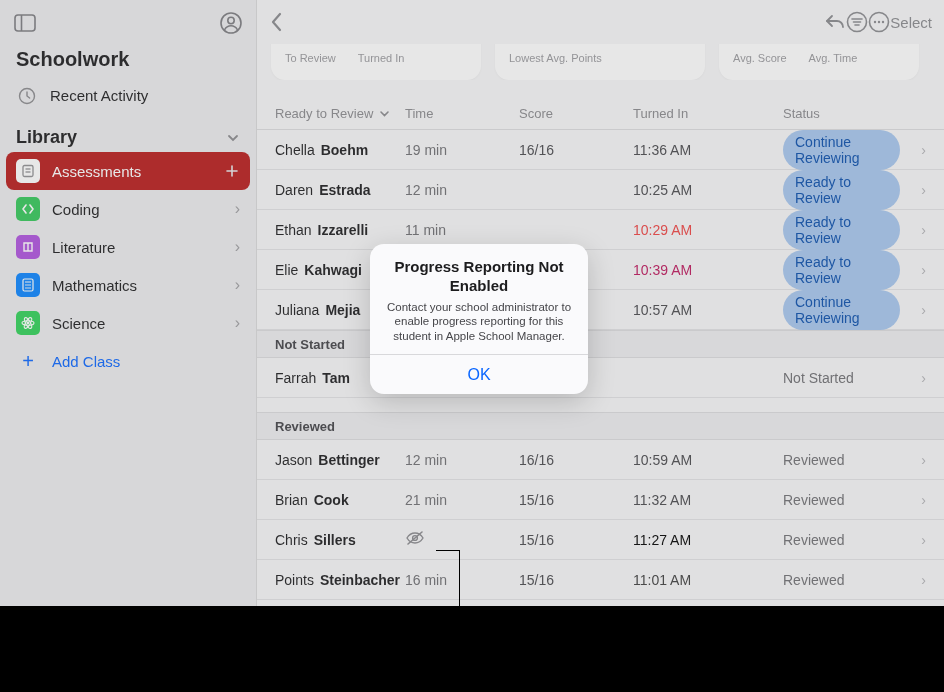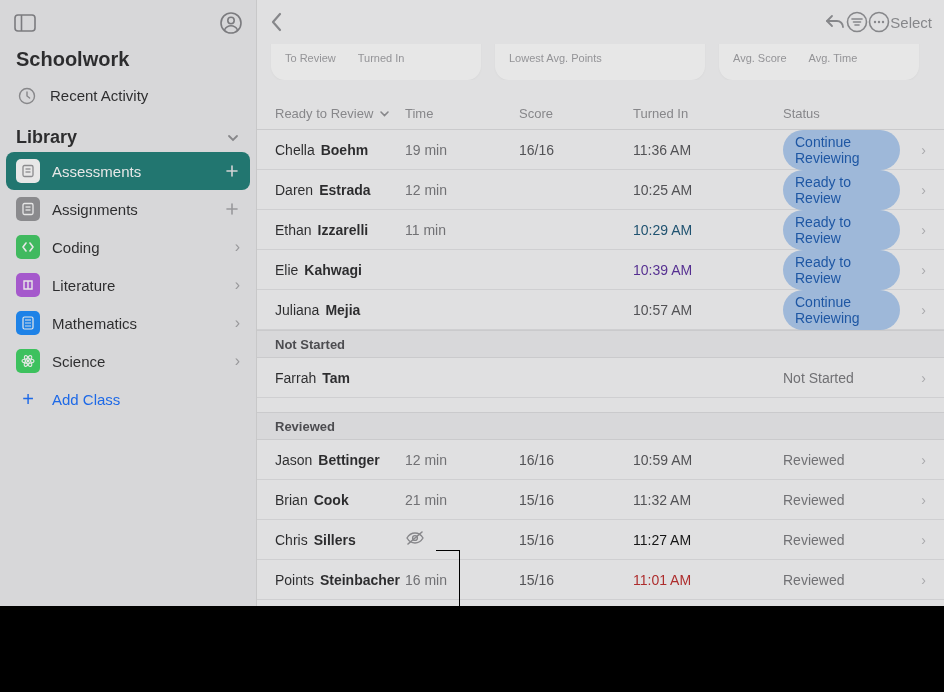--- a/index.html
+++ b/index.html
@@ -54,21 +54,21 @@
     display:flex; align-items:center; gap:12px;
     height:38px; padding: 0 10px; border-radius:8px;
     font-size:15px; color:#1c1c1e;
   }
   .sb-row .leading-box {
     width:24px; height:24px; border-radius:5px;
     display:flex; align-items:center; justify-content:center;
     font-size:12px; color:#fff;
   }
   .sb-row .trailing { margin-left:auto; color:#a0a0a4; }
-  .sb-row.selected { background:#0f766e; color:#fff; }
+  .sb-row.selected { background:#b91c1c; color:#fff; }
   .sb-row.selected .trailing { color:#e8e8ea; }
   .sb-row.selected .leading-box { background:#fff !important; }
   .sb-row.add { color:#0a66ff; }
   .sb-row.add .leading-plus { width:24px; display:flex; justify-content:center; color:#0a66ff; font-size:20px; font-weight:500;}
   .chevron-tiny { font-size:16px; color: inherit; }
 
   
   .main {
     flex:1; height:100%; background:#f7f7f8;
     display:flex; flex-direction:column;
@@ -223,36 +223,20 @@
             </svg>
           </span>
     <span>Assessments</span>
     <span class="trailing icon">
             <svg width="16" height="16" viewBox="0 0 16 16">
               <line x1="8" y1="3" x2="8" y2="13" stroke="currentColor" stroke-width="1.6" stroke-linecap="round"></line>
               <line x1="3" y1="8" x2="13" y2="8" stroke="currentColor" stroke-width="1.6" stroke-linecap="round"></line>
             </svg>
           </span>
         </div>
-        <div class="sb-row">
-    <span class="leading-box" style="background:#8e8e92">
-            <svg width="14" height="14" viewBox="0 0 14 14">
-              <rect x="2" y="1.5" width="10" height="11" rx="1.5" fill="none" stroke="#fff" stroke-width="1.3"></rect>
-              <line x1="4.5" y1="5" x2="9.5" y2="5" stroke="#fff" stroke-width="1.3"></line>
-              <line x1="4.5" y1="8" x2="9.5" y2="8" stroke="#fff" stroke-width="1.3"></line>
-            </svg>
-          </span>
-    <span>Assignments</span>
-    <span class="trailing icon">
-            <svg width="16" height="16" viewBox="0 0 16 16">
-              <line x1="8" y1="3" x2="8" y2="13" stroke="currentColor" stroke-width="1.6" stroke-linecap="round"></line>
-              <line x1="3" y1="8" x2="13" y2="8" stroke="currentColor" stroke-width="1.6" stroke-linecap="round"></line>
-            </svg>
-          </span>
-        </div>
       </div>
 
     <div class="sb-group" id="classes-group">
         <div class="sb-row">
     <span class="leading-box" style="background:#34c759">
             <svg width="14" height="14" viewBox="0 0 14 14">
               <path d="M5 3L2 7l3 4M9 3l3 4-3 4" fill="none" stroke="#fff" stroke-width="1.6" stroke-linecap="round" stroke-linejoin="round"></path>
             </svg>
           </span>
     <span>Coding</span>
@@ -392,32 +376,32 @@
       <div class="col status"><span class="pill">Ready to Review</span></div>
       <span class="disclosure">›</span>
         </div>
         <div class="row">
       <div class="col name">
             <span class="name-first">Ethan </span>
             <span class="name-last">Izzarelli</span>
           </div>
       <div class="col time"><span style="color:#6f6f73">11 min</span></div>
       <div class="col score"><span style="color:#4a4a4e"></span></div>
-      <div class="col turned"><span style="color:#0c4a6e">10:29 AM</span></div>
+      <div class="col turned"><span style="color:#ef4444">10:29 AM</span></div>
       <div class="col status"><span class="pill">Ready to Review</span></div>
       <span class="disclosure">›</span>
         </div>
         <div class="row">
       <div class="col name">
             <span class="name-first">Elie </span>
             <span class="name-last">Kahwagi</span>
           </div>
       <div class="col time"><span style="color:#6f6f73"></span></div>
       <div class="col score"><span style="color:#4a4a4e"></span></div>
-      <div class="col turned"><span style="color:#4c1d95">10:39 AM</span></div>
+      <div class="col turned"><span style="color:#be185d">10:39 AM</span></div>
       <div class="col status"><span class="pill">Ready to Review</span></div>
       <span class="disclosure">›</span>
         </div>
         <div class="row">
       <div class="col name">
             <span class="name-first">Juliana </span>
             <span class="name-last">Mejia</span>
           </div>
       <div class="col time"><span style="color:#6f6f73"></span></div>
       <div class="col score"><span style="color:#4a4a4e"></span></div>
@@ -484,26 +468,33 @@
       <div class="col status"><span class="status-text">Reviewed</span></div>
       <span class="disclosure">›</span>
         </div>
         <div class="row">
       <div class="col name">
             <span class="name-first">Points </span>
             <span class="name-last">Steinbacher</span>
           </div>
       <div class="col time"><span style="color:#6f6f73">16 min</span></div>
       <div class="col score"><span style="color:#4a4a4e">15/16</span></div>
-      <div class="col turned"><span style="color:#b91c1c">11:01 AM</span></div>
+      <div class="col turned"><span style="color:#404040">11:01 AM</span></div>
       <div class="col status"><span class="status-text">Reviewed</span></div>
       <span class="disclosure">›</span>
         </div>
       </div>
   </div>
 
   <div class="dim"></div>
 
+  <div class="dialog">
+    <div class="dlg-body">
+      <div class="dlg-title">Progress Reporting Not Enabled</div>
+      <div class="dlg-msg">Contact your school administrator to enable progress reporting for this student in Apple School Manager.</div>
+    </div>
+    <div class="dlg-btn">OK</div>
+  </div>
 
   <div class="pointer-elbow"></div>
   <div class="pointer-line"></div>
 </div>
 <div class="bottom-black"></div>
 
 </body></html>

